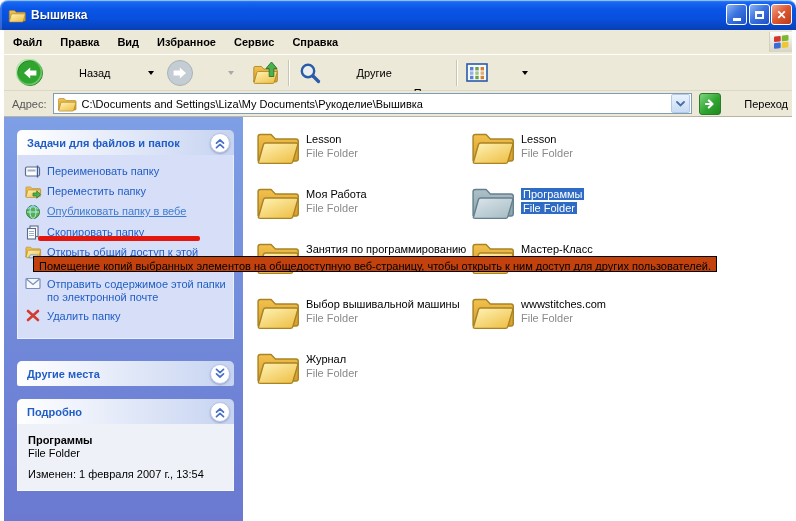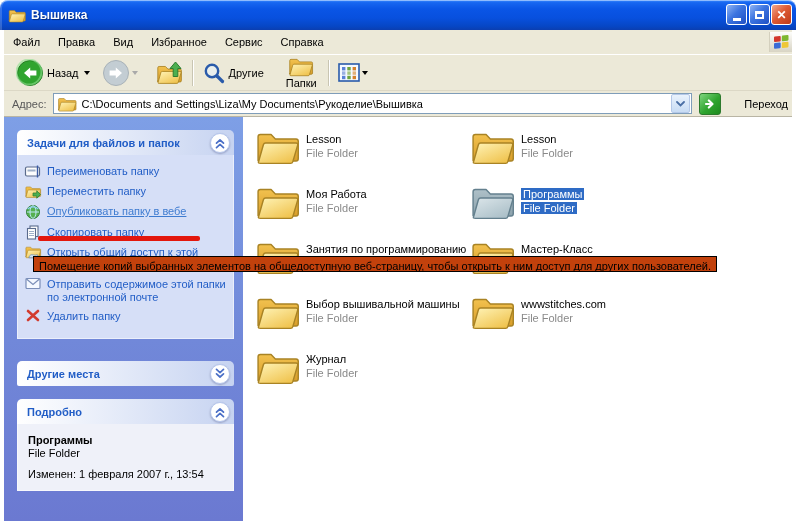--- a/index.html
+++ b/index.html
@@ -17,28 +17,28 @@
   .winbtn{position:absolute;top:4px;width:21px;height:21px;border:1px solid #fff;border-radius:3px;
     display:flex;align-items:center;justify-content:center;box-sizing:border-box;}
   .winbtn.min{left:726px;background:linear-gradient(135deg,#8FB4F4,#3C74E0 45%,#1E4FC4);}
   .winbtn.max{left:749px;background:linear-gradient(135deg,#8FB4F4,#3C74E0 45%,#1E4FC4);}
   .winbtn.close{left:771px;background:linear-gradient(135deg,#F0A990,#DE5B35 45%,#BE3A18);}
   .glyph-min{width:8px;height:3px;background:#fff;margin-top:9px;}
   .glyph-max{width:9px;height:8px;border:2px solid #fff;border-top-width:3px;box-sizing:border-box;}
   .glyph-x{color:#fff;font-weight:bold;font-size:12px;line-height:12px;}
   
   .menubar{position:absolute;top:30px;left:4px;right:4px;height:24px;z-index:6;background:#ECE9D8;
-    border-bottom:1px solid #fff;display:flex;align-items:center;}
+    border-bottom:1px solid #fff;display:flex;align-items:center;font-weight:bold;}
   .menu-item{padding:4px 9px;cursor:default;}
   .win-logo{margin-left:auto;width:22px;height:20px;display:flex;align-items:center;justify-content:center;
     background:linear-gradient(180deg,#FDFDFB,#D8D4C4);border-left:1px solid #D4D0BE;}
   
   .toolbar{position:absolute;top:55px;left:4px;right:4px;height:35px;z-index:6;background:#ECE9D8;
     border-bottom:1px solid #DCD8C6;display:flex;align-items:center;}
-  .tb-group{display:flex;align-items:center;height:100%;}
+  .tb-group{display:flex;align-items:center;height:100%;gap:32px;}
   .tb-sep{width:1px;height:26px;background:#C9C5B2;border-right:1px solid #fff;margin:0 4px;}
   .tb-btn{display:flex;align-items:center;padding:2px 4px;border-radius:3px;}
   .tb-label{margin:0 3px;}
   .drop{width:0;height:0;border-left:3px solid transparent;border-right:3px solid transparent;
     border-top:4px solid #000;margin:0 4px 0 2px;}
   .drop.dis{border-top-color:#A9A9A9;}
   
   .addressbar{position:absolute;top:91px;left:4px;right:4px;height:26px;z-index:6;background:#ECE9D8;
     border-bottom:1px solid #B9B5A4;display:flex;align-items:center;padding:0 4px;box-sizing:border-box;}
   .addr-label{color:#5A5A5A;margin:0 6px 0 4px;}

